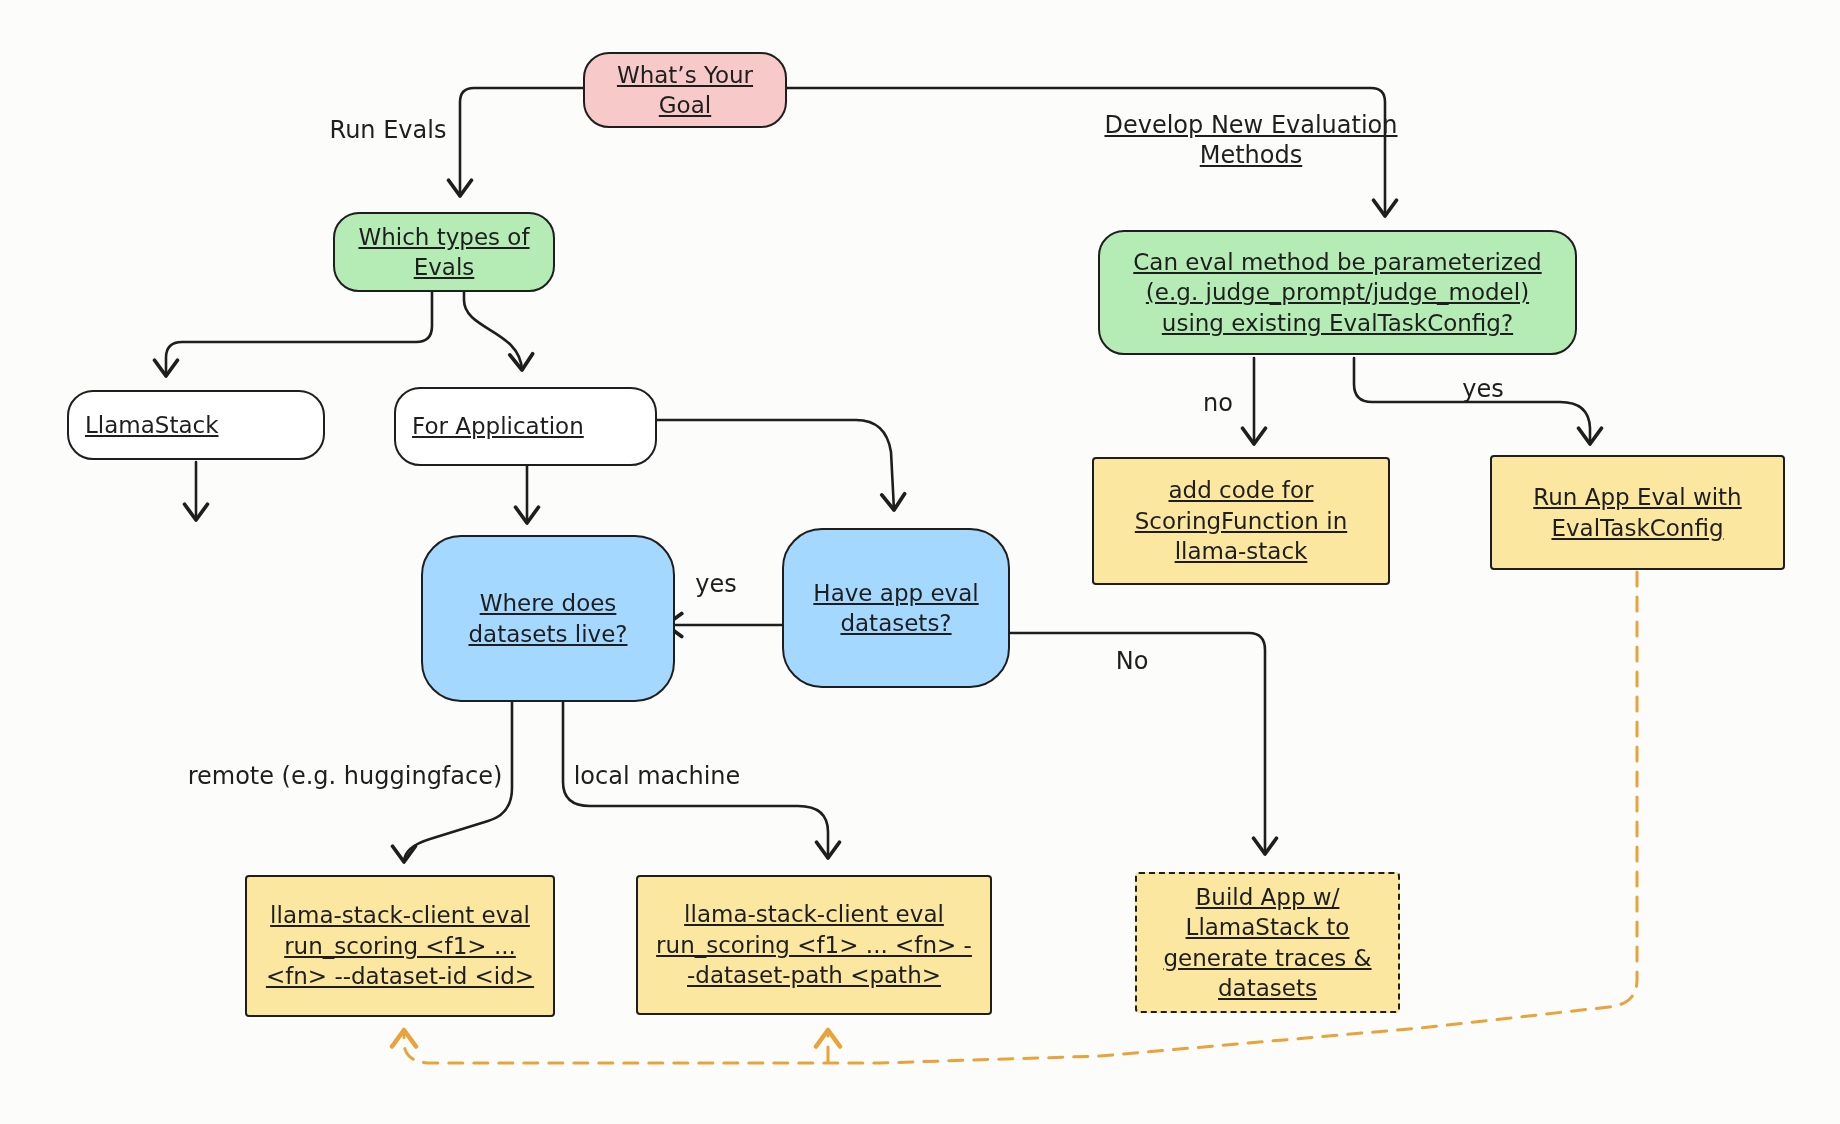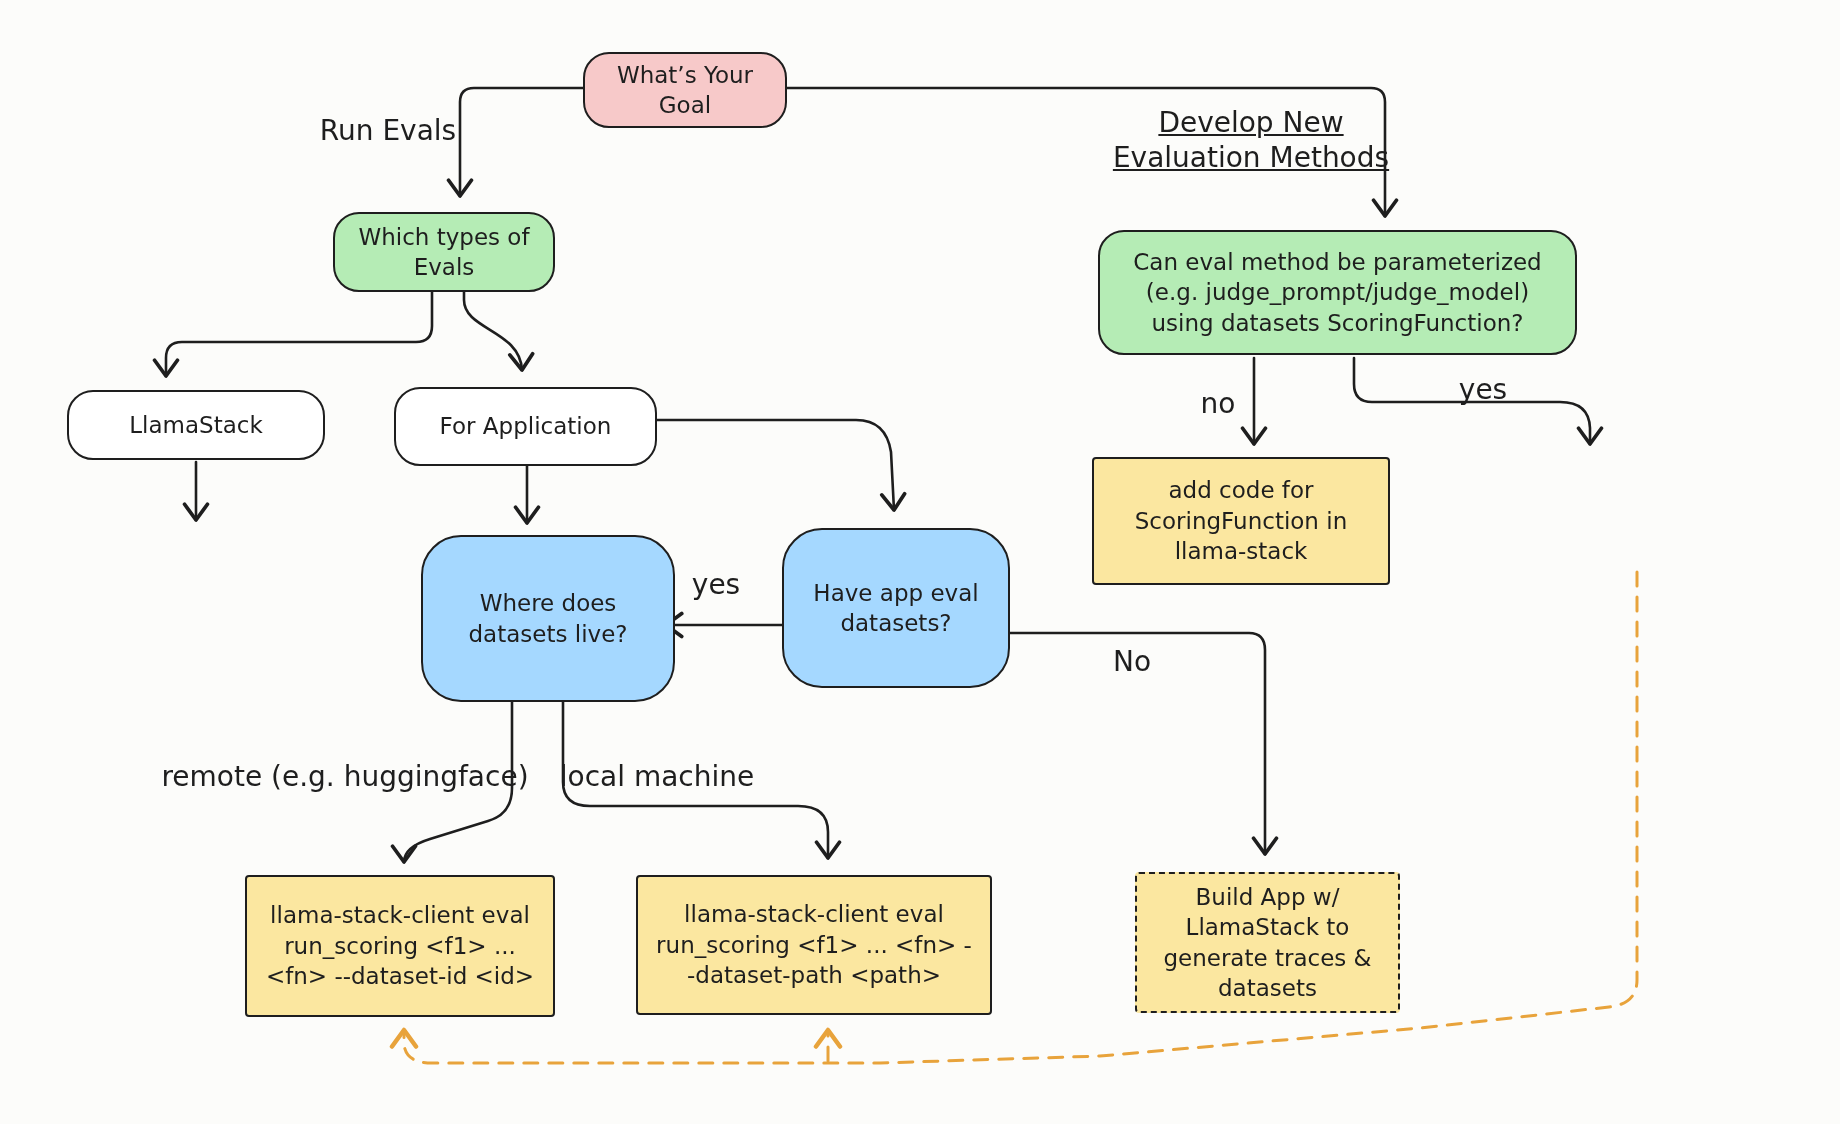--- a/index.html
+++ b/index.html
@@ -20,36 +20,37 @@
     color:var(--stroke);
     overflow:hidden;
   }
   .edges-svg{position:absolute;left:0;top:0;width:100%;height:100%;}
   .node{
     position:absolute;
     box-sizing:border-box;
     border:2.6px solid var(--stroke);
     border-radius:26px;
     background:#ffffff;
-    display:flex;align-items:center;justify-content:center;
+    display:flex;align-items:center;justify-content:flex-start;
     text-align:center;
     padding:8px 16px;
     font-size:23px;
     line-height:1.32;
     color:var(--stroke);
+    text-decoration:underline;
   }
   .fill-pink{background:var(--goal-fill);}
   .fill-green{background:var(--question-fill);}
   .fill-blue{background:var(--decision-fill);border-radius:40px;}
   .fill-yellow{background:var(--action-fill);border-radius:4px;}
   .dashed{border-style:dashed;}
   .edge-label{
     position:absolute;
     transform:translate(-50%,-50%);
-    font-size:28px;
+    font-size:24px;
     line-height:1.25;
     white-space:nowrap;
     text-align:center;
     color:var(--stroke);
   }
   .edge-label.wrap{white-space:normal;text-decoration:underline;}
 </style>
 </head>
 <body>
 
@@ -118,27 +119,30 @@
 
   <div class="node fill-yellow" style="left:636px;top:875px;width:356px;height:140px">
     <span>llama-stack-client eval run_scoring &lt;f1&gt; ... &lt;fn&gt; --dataset-path &lt;path&gt;</span>
   </div>
 
   <div class="node fill-yellow dashed" style="left:1135px;top:872px;width:265px;height:141px">
     <span>Build App w/ LlamaStack to generate traces &amp; datasets</span>
   </div>
 
   <div class="node fill-green" style="left:1098px;top:230px;width:479px;height:125px">
-    <span>Can eval method be parameterized (e.g. judge_prompt/judge_model) using datasets ScoringFunction?</span>
+    <span>Can eval method be parameterized (e.g. judge_prompt/judge_model) using existing EvalTaskConfig?</span>
   </div>
 
   <div class="node fill-yellow" style="left:1092px;top:457px;width:298px;height:128px">
     <span>add code for ScoringFunction in llama-stack</span>
   </div>
 
+  <div class="node fill-yellow" style="left:1490px;top:455px;width:295px;height:115px">
+    <span>Run App Eval with EvalTaskConfig</span>
+  </div>
 
   <div class="edge-label" style="left:388px;top:130px">Run Evals</div>
 
   <div class="edge-label wrap" style="left:1251px;top:140px;width:340px">Develop New Evaluation Methods</div>
 
   <div class="edge-label" style="left:1218px;top:403px">no</div>
 
   <div class="edge-label" style="left:1483px;top:389px">yes</div>
 
   <div class="edge-label" style="left:716px;top:584px">yes</div>

